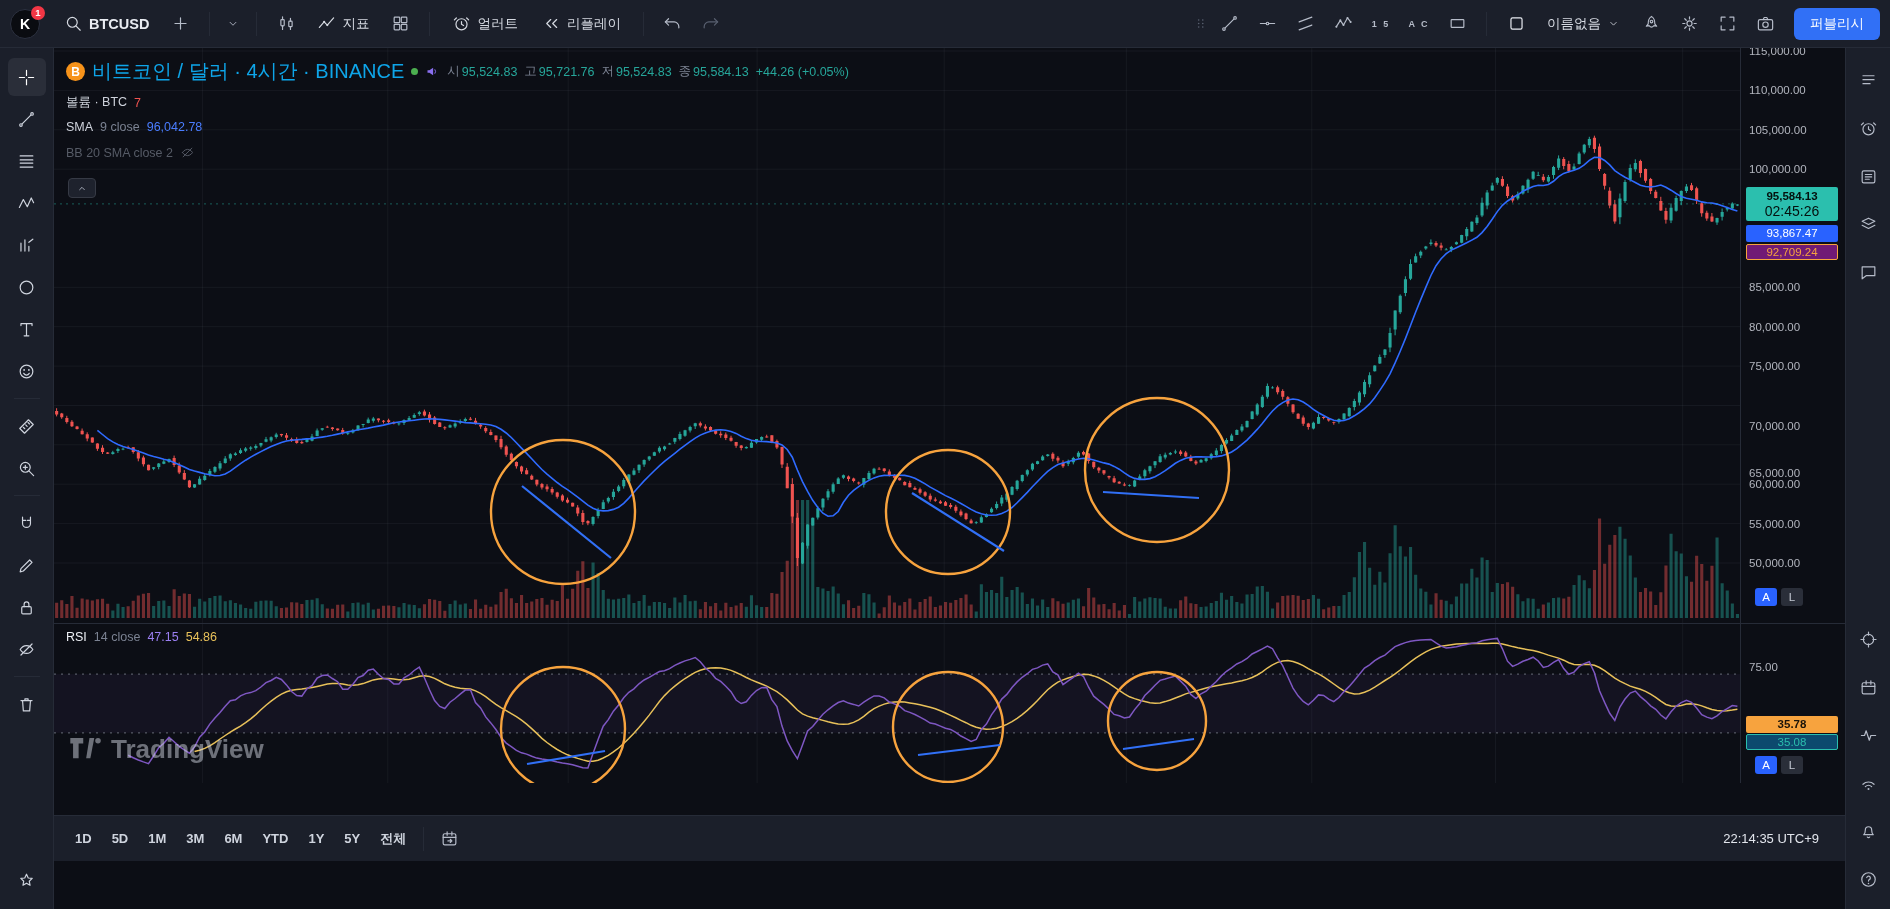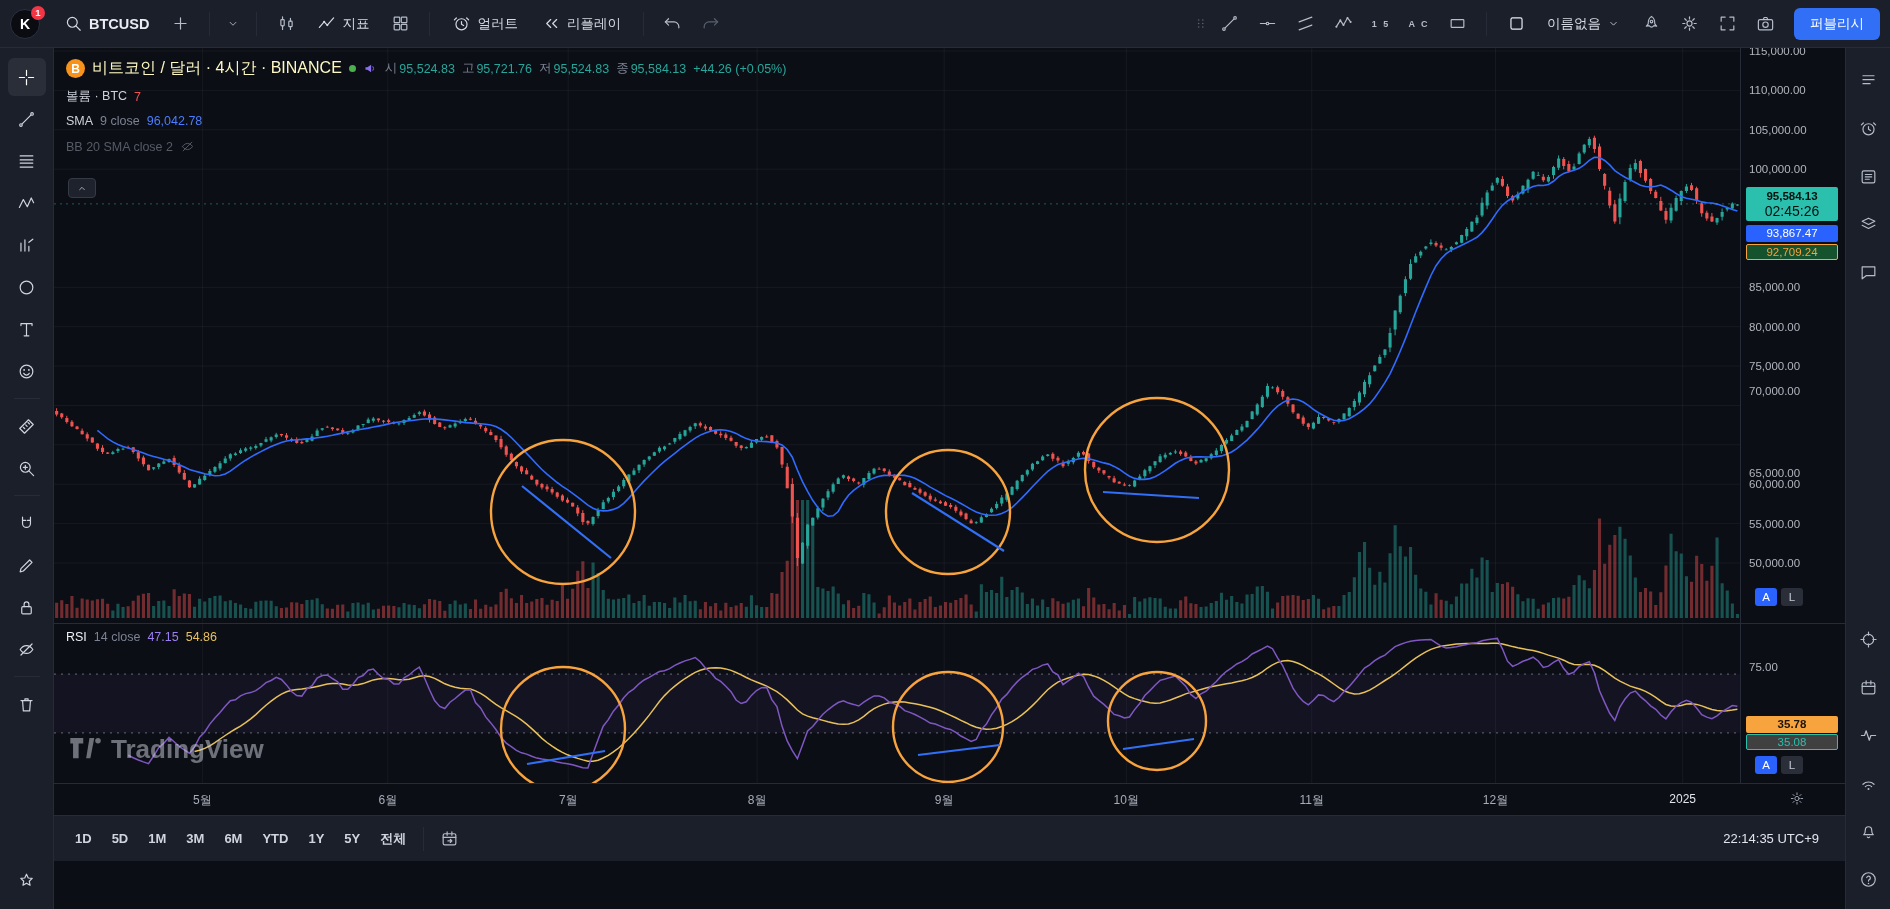--- a/index.html
+++ b/index.html
@@ -41,21 +41,21 @@
   #right-sidebar{position:absolute;right:0;top:48px;width:45px;height:861px;background:var(--tb);border-left:1px solid var(--line);display:flex;flex-direction:column;align-items:center;padding-top:8px;z-index:20}
   .rsb{width:36px;height:36px;justify-content:center;border-radius:6px;color:#b6bcc9;margin:6px 0}
   .rs-bottom{margin-top:auto;margin-bottom:6px;display:flex;flex-direction:column;align-items:center}
   
   #main-pane{position:absolute;left:54px;top:48px;width:1686px;height:575px;background:var(--chart);overflow:hidden}
   #rsi-pane{position:absolute;left:54px;top:623px;width:1686px;height:160px;background:var(--chart);border-top:1px solid var(--line);overflow:hidden}
   #main-svg,#rsi-svg{display:block}
   
   #legend{position:absolute;left:12px;top:10px;display:flex;flex-direction:column;gap:9px;z-index:5}
   .lg-row{display:flex;align-items:center;gap:7px;font-size:12.5px}
-  .lg-title{font-size:16px;color:#fef9c3}
+  .lg-title{font-size:20px;color:#0ea5e9}
   .coin{width:19px;height:19px;border-radius:50%;background:#f7931a;color:#fff;font-weight:bold;font-size:12px;display:flex;align-items:center;justify-content:center}
   .dot-live{width:7px;height:7px;border-radius:50%;background:#4caf50}
   .lg-dim{color:var(--dim)}
   .lg-up{color:var(--up)}
   .lg-red{color:var(--down)}
   .lg-blue{color:#4a7dff}
   .lg-muted{color:#565b66}
   .collapse-btn{position:absolute;left:14px;top:130px;width:28px;height:20px;border:1px solid #363a45;background:#1e222d;border-radius:4px;justify-content:center;color:#b6bcc9;z-index:5}
   
   #rsi-legend{position:absolute;left:12px;top:6px;display:flex;gap:7px;font-size:12.5px;z-index:5;align-items:center}
@@ -64,23 +64,23 @@
   #watermark .wm-text{font-size:26px;font-weight:bold;color:#cfd4de}
   
   #price-axis{position:absolute;left:1740px;top:48px;width:105px;height:735px;background:var(--chart);border-left:1px solid var(--line);z-index:10}
   #axis-main{position:absolute;left:0;top:0;width:105px;height:575px}
   #axis-rsi{position:absolute;left:0;top:575px;width:105px;height:160px;border-top:1px solid var(--line)}
   .tick{position:absolute;left:8px;font-size:11.5px;color:#b2b5be;white-space:nowrap}
   .badge{position:absolute;left:5px;width:92px;border-radius:2px;font-size:11.5px;text-align:center}
   .badge.teal{background:var(--tealb);color:#04110e;padding:2px 0;line-height:15px;font-weight:bold}
   .badge.teal .cd{font-weight:normal;font-size:14px}
   .badge.blue{background:var(--blue);color:#fff;height:17px;line-height:17px}
-  .badge.oline{background:#14532d;border:1px solid var(--orange);color:var(--orange);height:16px;line-height:15px}
+  .badge.oline{background:#701a75;border:1px solid var(--orange);color:var(--orange);height:16px;line-height:15px}
   .badge.ofill{background:var(--orange);color:#1b1409;height:17px;line-height:17px;font-weight:bold}
-  .badge.tline{background:#404040;border:1px solid var(--tealb);color:var(--tealb);height:16px;line-height:15px}
+  .badge.tline{background:#0c4a6e;border:1px solid var(--tealb);color:var(--tealb);height:16px;line-height:15px}
   .al{position:absolute;display:flex;gap:4px;left:14px}
   .al button{width:22px;height:18px;border-radius:3px;justify-content:center;font-size:11.5px}
   .al .a{background:var(--blue);color:#fff}
   .al .l{background:#2a2e39;color:#c3c8d2}
   
   #time-axis{position:absolute;left:54px;top:783px;width:1791px;height:32px;border-top:1px solid var(--line);background:var(--chart)}
   #time-labels{position:absolute;left:0;top:0;width:1686px;height:32px}
   #time-labels span{position:absolute;top:8px;transform:translateX(-50%);font-size:12px;color:#a7acb8}
   #time-labels span.year{color:#e2e5ec}
   .axis-gear{position:absolute;right:40px;top:5px;color:#9aa0ab}
@@ -536,56 +536,37 @@
         <button class="a">A</button>
         <button class="l">L</button>
       </div>
     <div class="tick" style="top: -3px;">115,000.00</div>
         <div class="tick" style="top: 36.3846px;">110,000.00</div>
         <div class="tick" style="top: 75.7692px;">105,000.00</div>
         <div class="tick" style="top: 115.154px;">100,000.00</div>
         <div class="tick" style="top: 233.308px;">85,000.00</div>
         <div class="tick" style="top: 272.692px;">80,000.00</div>
         <div class="tick" style="top: 312.077px;">75,000.00</div>
-        <div class="tick" style="top: 337px;">70,000.00</div>
+        <div class="tick" style="top: 372px;">70,000.00</div>
         <div class="tick" style="top: 390.846px; margin-top: 28px;">65,000.00</div>
         <div class="tick" style="top: 430.231px;">60,000.00</div>
         <div class="tick" style="top: 469.615px;">55,000.00</div>
         <div class="tick" style="top: 509px;">50,000.00</div>
       </div>
     <div id="axis-rsi">
       <div class="tick" id="rsi-tick75" style="top: 36.75px;">75.00</div>
       <div class="badge ofill" id="rsi-badge1" style="top: 92.4034px;">35.78</div>
       <div class="badge tline" id="rsi-badge2" style="top: 110.403px;">35.08</div>
       <div class="al" style="top:132px">
         <button class="a">A</button>
         <button class="l">L</button>
       </div>
     </div>
   </div>
 
-  <div id="time-axis">
-    <div id="time-labels">
-        <span style="left: 148.368px;">5월</span>
-        <span style="left: 333.828px;">6월</span>
-        <span style="left: 514.23px;">7월</span>
-        <span style="left: 703.062px;">8월</span>
-        <span style="left: 890.208px;">9월</span>
-        <span style="left: 1072.3px;">10월</span>
-        <span style="left: 1257.76px;">11월</span>
-        <span style="left: 1441.53px;">12월</span>
-        <span class="year" style="left: 1628.68px;">2025</span>
-      </div>
-    <button class="axis-gear">
-      <svg class="ic" style="width:16px" viewBox="0 0 24 24">
-          <circle cx="12" cy="12" r="3.2"></circle>
-          <path d="M12 3.5v2.7M12 17.8v2.7M3.5 12h2.7M17.8 12h2.7M6 6l1.9 1.9M16.1 16.1L18 18M18 6l-1.9 1.9M7.9 16.1L6 18"></path>
-        </svg>
-    </button>
-  </div>
 
   <div id="bottom-bar">
     <div id="range-list">
         <button class="rangebtn">1D</button>
         <button class="rangebtn">5D</button>
         <button class="rangebtn">1M</button>
         <button class="rangebtn">3M</button>
         <button class="rangebtn">6M</button>
         <button class="rangebtn">YTD</button>
         <button class="rangebtn">1Y</button>

